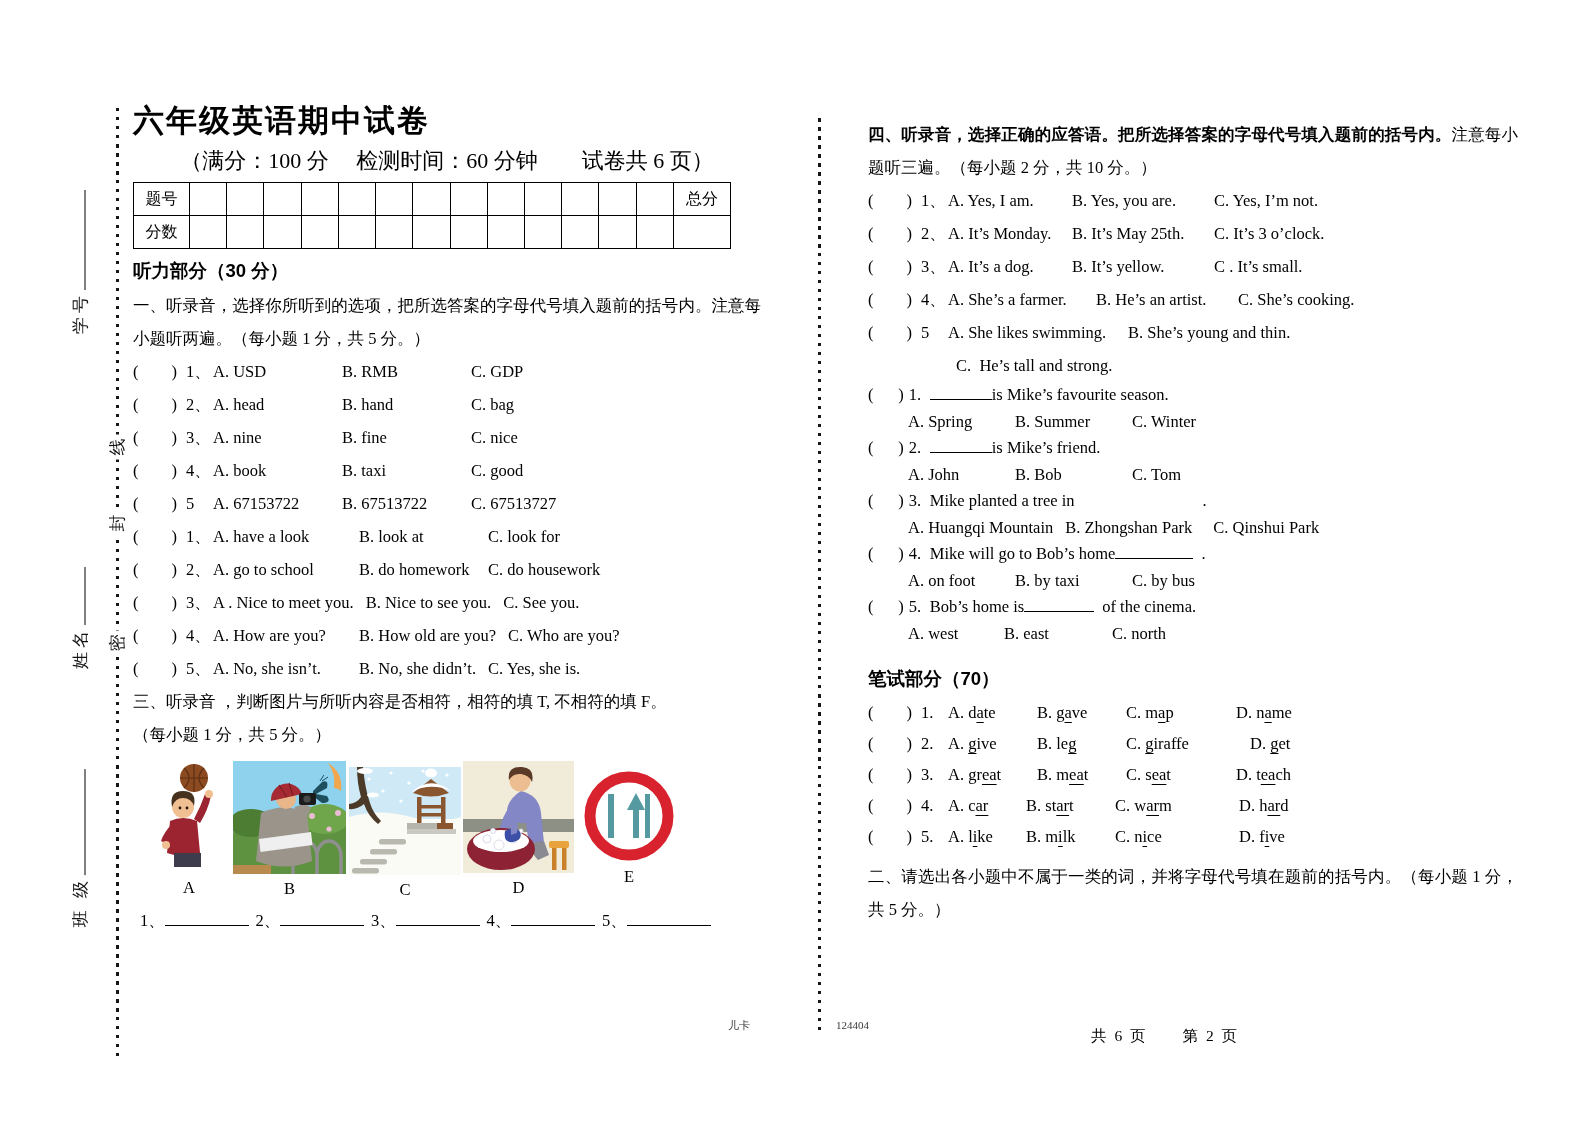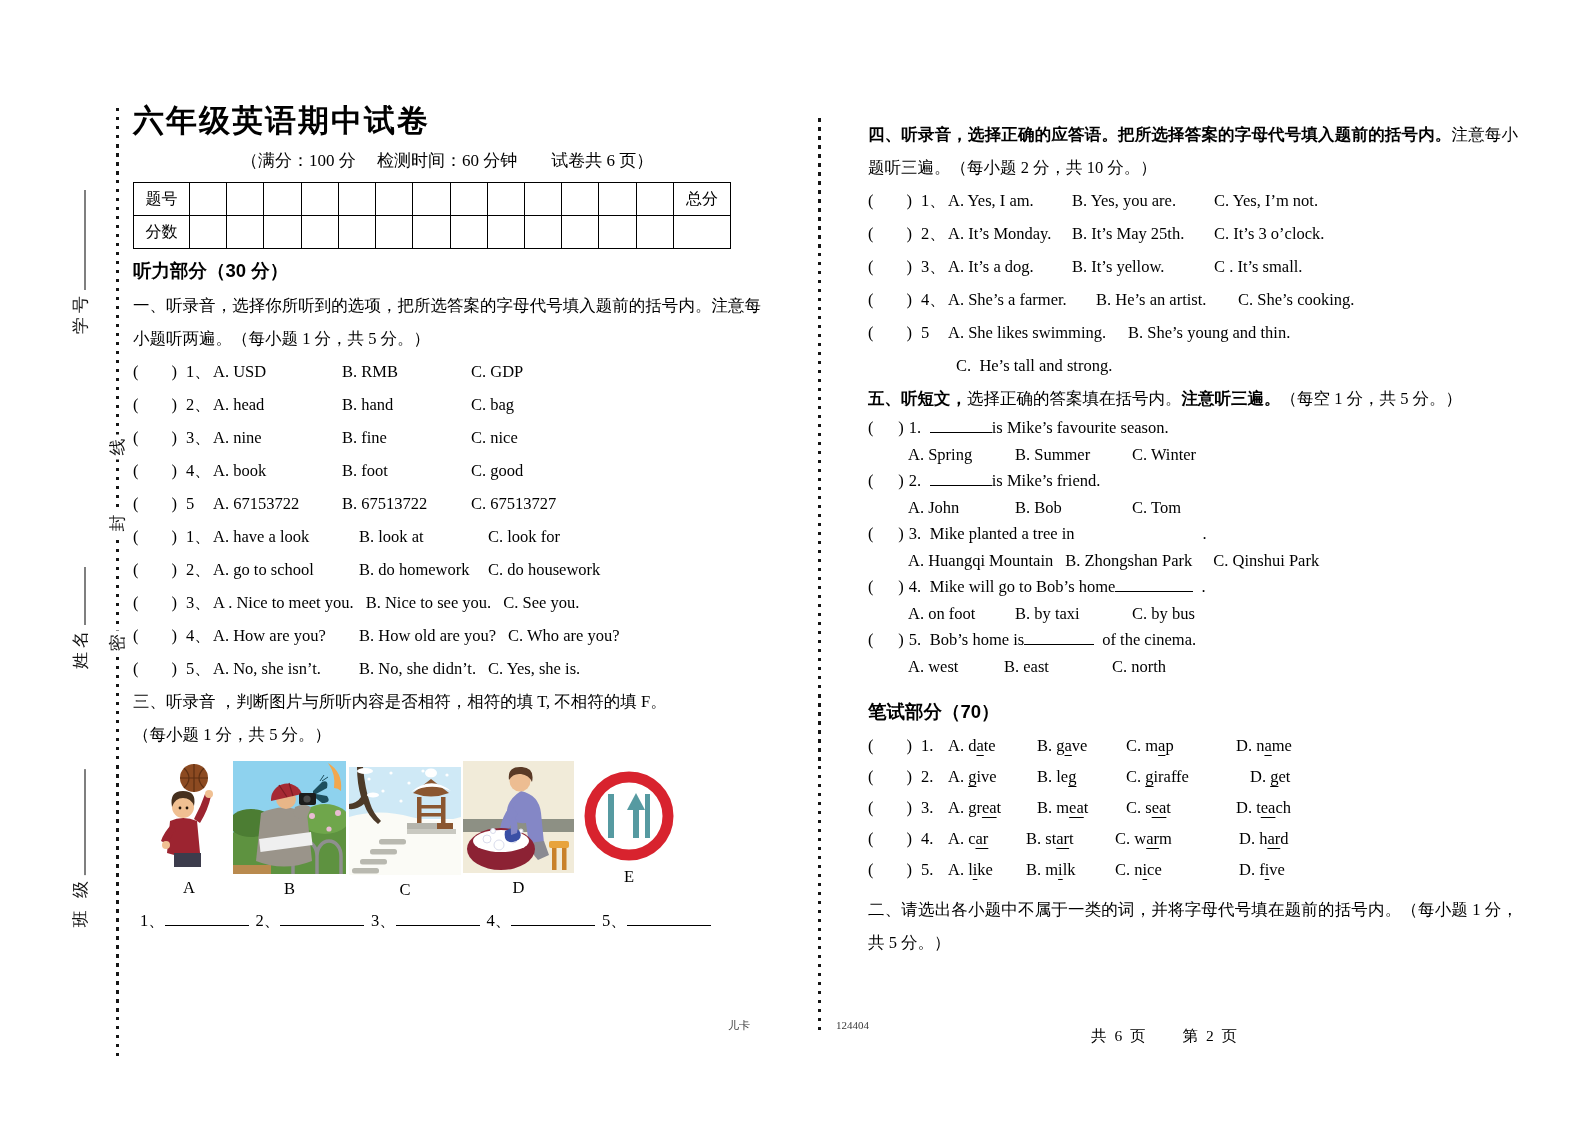--- a/index.html
+++ b/index.html
@@ -16,21 +16,21 @@
   font-size:17px;letter-spacing:4px;color:#111}
 .vblank{display:inline-block;border-bottom:1.6px solid #000;height:13px;vertical-align:baseline;margin-left:2px}
 .sealch{position:absolute;transform:translate(-50%,-50%) rotate(-90deg);background:#fff;
   font-size:17px;padding:0 4px;color:#111}
 
 .col{position:absolute}
 #col-left{left:133px;top:98px;width:628px}
 #col-right{left:868px;top:118px;width:650px}
 
 .title{font-size:31px;text-align:left;letter-spacing:2px;line-height:46px}
-.subtitle{font-size:17px;text-align:center;line-height:30px;margin-top:2px}
+.subtitle{font-size:22px;text-align:center;line-height:30px;margin-top:2px}
 table.score{border-collapse:collapse;table-layout:fixed;width:598px;margin-top:6px}
 table.score td{border:1.7px solid #000;height:33px;text-align:center;font-size:16px;padding:0}
 .part{font-size:18.5px;text-align:left;line-height:36px;margin-top:4px}
 
 .sectitle{line-height:33px;text-align:justify}
 .it{display:flex;align-items:baseline;line-height:33px;height:33px;white-space:nowrap}
 .bk,.bkn{white-space:pre}
 .no{display:inline-block;min-width:36px;padding-left:9px}
 .o{display:inline-block;min-width:129px;padding-right:12px}
 .cont{line-height:33px;height:33px;padding-left:88px;white-space:pre}
@@ -146,21 +146,21 @@
         <span class="bk">(        )</span>
         <span class="no">3、</span>
         <span class="o">A. nine</span>
         <span class="o">B. fine</span>
         <span class="o">C. nice</span>
       </div>
     <div class="it">
         <span class="bk">(        )</span>
         <span class="no">4、</span>
         <span class="o">A. book</span>
-        <span class="o">B. foot</span>
+        <span class="o">B. taxi</span>
         <span class="o">C. good</span>
       </div>
     <div class="it">
         <span class="bk">(        )</span>
         <span class="no">5</span>
         <span class="o">A. 67153722</span>
         <span class="o">B. 67513722</span>
         <span class="o">C. 67513727</span>
       </div>
 
@@ -357,21 +357,20 @@
         <span class="o">C. She’s cooking.</span>
       </div>
     <div class="it">
         <span class="bk">(        )</span>
         <span class="no">5</span>
         <span class="o" style="min-width:180px">A. She likes swimming.</span>
         <span class="o">B. She’s young and thin.</span>
       </div>
     <div class="cont">C.  He’s tall and strong.</div>
 
-    <p class="sectitle"><b class="hei">五、听短文，</b><span>选择正确的答案填在括号内。</span><b class="hei">注意听三遍。</b><span>（每空 1 分，共 5 分。）</span></p>
 
     <div class="it5">
         <span class="bkn">(      )</span>
         <span class="no5">1.</span>
         <span></span>
         <span class="blank b62"></span>
         <span>is Mike’s favourite season.</span>
       </div>
     <div class="op5">
         <span class="o5">A. Spring</span>

